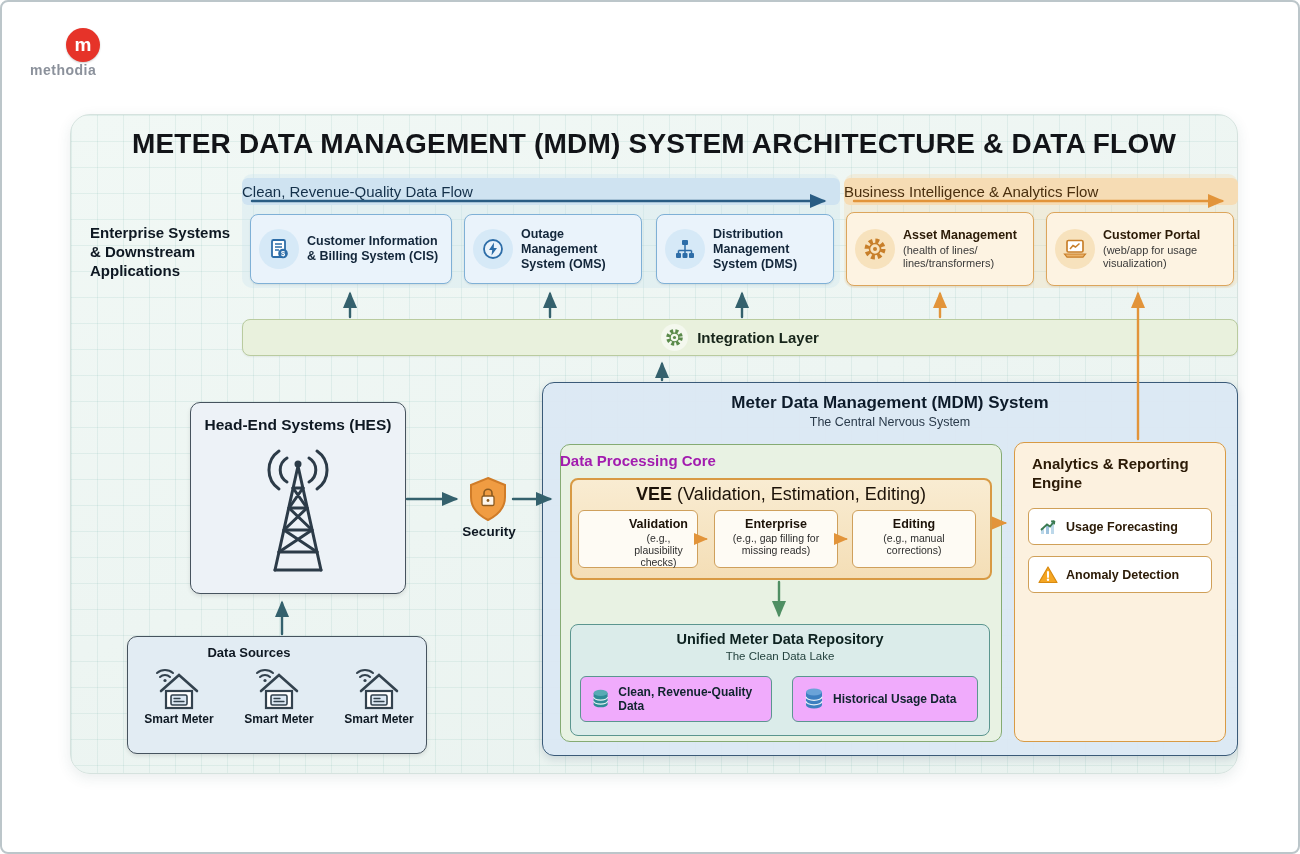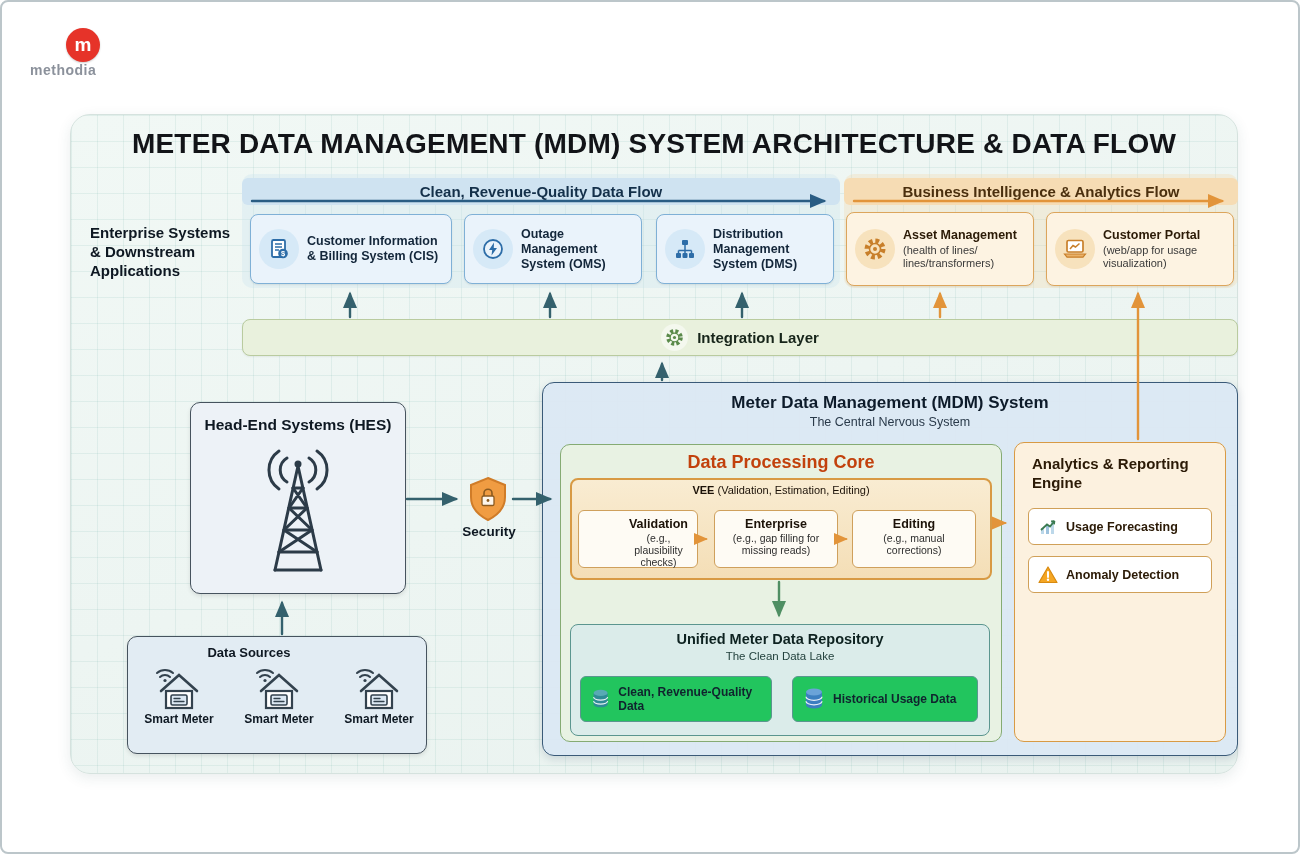--- a/index.html
+++ b/index.html
@@ -12,21 +12,21 @@
   
   .panel{left:68px;top:112px;width:1168px;height:660px;border-radius:20px;border:1px solid #d5e2de;box-shadow:0 4px 14px rgba(40,80,80,.10);
     background:
       linear-gradient(rgba(120,180,170,.14) 1px,transparent 1px) 0 0/26px 26px,
       linear-gradient(90deg,rgba(120,180,170,.14) 1px,transparent 1px) 0 0/26px 26px,
       linear-gradient(160deg,#f1f8f5 0%,#e9f2ef 100%);}
   .title{left:100px;top:126px;width:1104px;text-align:center;font-size:28px;font-weight:800;color:#121418;letter-spacing:.2px;}
   
   .tint-blue{left:240px;top:172px;width:598px;height:114px;border-radius:10px;background:rgba(200,224,240,.30);}
   .tint-orange{left:842px;top:172px;width:394px;height:114px;border-radius:10px;background:rgba(245,212,160,.28);}
-  .banner{height:27px;display:flex;align-items:center;justify-content:center;font-weight:bold;font-size:15px;border-radius:6px;}
+  .banner{height:27px;display:flex;align-items:center;justify-content:flex-start;font-weight:normal;font-size:15px;border-radius:6px;}
   .banner-blue{left:240px;top:176px;width:598px;background:#cfe3f1;color:#14304a;}
   .banner-orange{left:842px;top:176px;width:394px;background:#f6dcb4;color:#4a2f0e;}
   .enterprise{left:88px;top:221px;width:168px;font-size:15px;font-weight:bold;line-height:19px;color:#0e1822;}
   
   .node{border-radius:8px;display:flex;align-items:center;padding:6px 8px;gap:8px;box-shadow:0 1px 2px rgba(0,0,0,.08);}
   .box-blue{background:#eaf3fb;border:1.4px solid #7fb0d6;}
   .box-orange{background:#fdf3e2;border:1.4px solid #dca55c;}
   .icon-circle{width:40px;height:40px;border-radius:50%;display:flex;align-items:center;justify-content:center;flex:0 0 auto;}
   .ic-blue{background:#d6e9f7;}
   .ic-orange{background:#f7e2bd;}
@@ -45,31 +45,31 @@
   
   .ds{left:125px;top:634px;width:300px;height:118px;background:#e2ecf3;border:1.6px solid #46535e;border-radius:10px;box-shadow:0 2px 4px rgba(0,0,0,.10);}
   .ds-title{left:125px;top:643px;width:244px;text-align:center;font-size:13px;font-weight:bold;color:#0e1822;}
   .meter{width:86px;top:662px;display:flex;flex-direction:column;align-items:center;}
   .meter-label{font-size:12px;font-weight:bold;color:#0e1822;margin-top:2px;}
   
   .mdm{left:540px;top:380px;width:696px;height:374px;background:rgba(219,232,243,.95);border:1.6px solid #3a5a78;border-radius:12px;box-shadow:0 3px 8px rgba(20,50,80,.15);}
   .mdm-title{left:540px;top:391px;width:696px;text-align:center;font-size:17px;font-weight:bold;color:#0d1b2a;}
   .mdm-sub{left:540px;top:413px;width:696px;text-align:center;font-size:12.5px;color:#2a3a4a;}
   .dpc{left:558px;top:442px;width:442px;height:298px;background:#e8f2e3;border:1.5px solid #85ab73;border-radius:10px;}
-  .dpc-title{left:558px;top:450px;width:442px;text-align:center;font-size:18px;font-weight:bold;color:#c2410c;}
+  .dpc-title{left:558px;top:450px;width:442px;font-size:15px;font-weight:bold;color:#a21caf;}
   .vee{left:568px;top:476px;width:422px;height:102px;background:linear-gradient(#f9ecd2,#f4deb6);border:2px solid #d89a44;border-radius:8px;}
-  .vee-title{left:568px;top:482px;width:422px;text-align:center;font-size:11px;color:#1c1208;}
+  .vee-title{left:568px;top:482px;width:422px;text-align:center;font-size:18px;color:#1c1208;}
   .vee-title .b{font-weight:bold;}
   .step{top:508px;height:58px;background:#fefbf4;border:1.2px solid #cfa05c;border-radius:6px;text-align:center;padding-top:6px;}
   .step .t{font-size:12.5px;font-weight:bold;color:#1c1208;}
   .step .s{font-size:10.5px;line-height:12px;color:#2e2e2e;margin-top:1px;padding:0 4px;}
   .repo{left:568px;top:622px;width:420px;height:112px;background:#dbecea;border:1.5px solid #5b968f;border-radius:8px;}
   .repo-title{left:568px;top:629px;width:420px;text-align:center;font-size:14.5px;font-weight:bold;color:#0d2220;}
   .repo-sub{left:568px;top:648px;width:420px;text-align:center;font-size:11.5px;color:#23413d;}
-  .store{top:674px;height:46px;background:#22c55e;border:1.3px solid #5b968f;border-radius:6px;display:flex;align-items:center;gap:8px;padding:0 10px;}
+  .store{top:674px;height:46px;background:#f0abfc;border:1.3px solid #5b968f;border-radius:6px;display:flex;align-items:center;gap:8px;padding:0 10px;}
   .store .l{font-size:12px;font-weight:bold;line-height:14px;color:#10242e;}
   .engine{left:1012px;top:440px;width:212px;height:300px;background:#fcf1df;border:1.5px solid #d89a44;border-radius:10px;}
   .engine-title{left:1030px;top:452px;width:176px;text-align:left;font-size:15px;font-weight:bold;line-height:19px;color:#2b1a06;}
   .engine-item{left:1026px;width:184px;height:37px;background:#ffffff;border:1.2px solid #d0a058;border-radius:6px;display:flex;align-items:center;gap:8px;padding:0 9px;}
   .engine-item .l{font-size:12.5px;font-weight:bold;color:#2b1a06;}
   svg{display:block;}
   .overlay{left:0;top:0;pointer-events:none;}
 </style>
 </head>
 <body>

